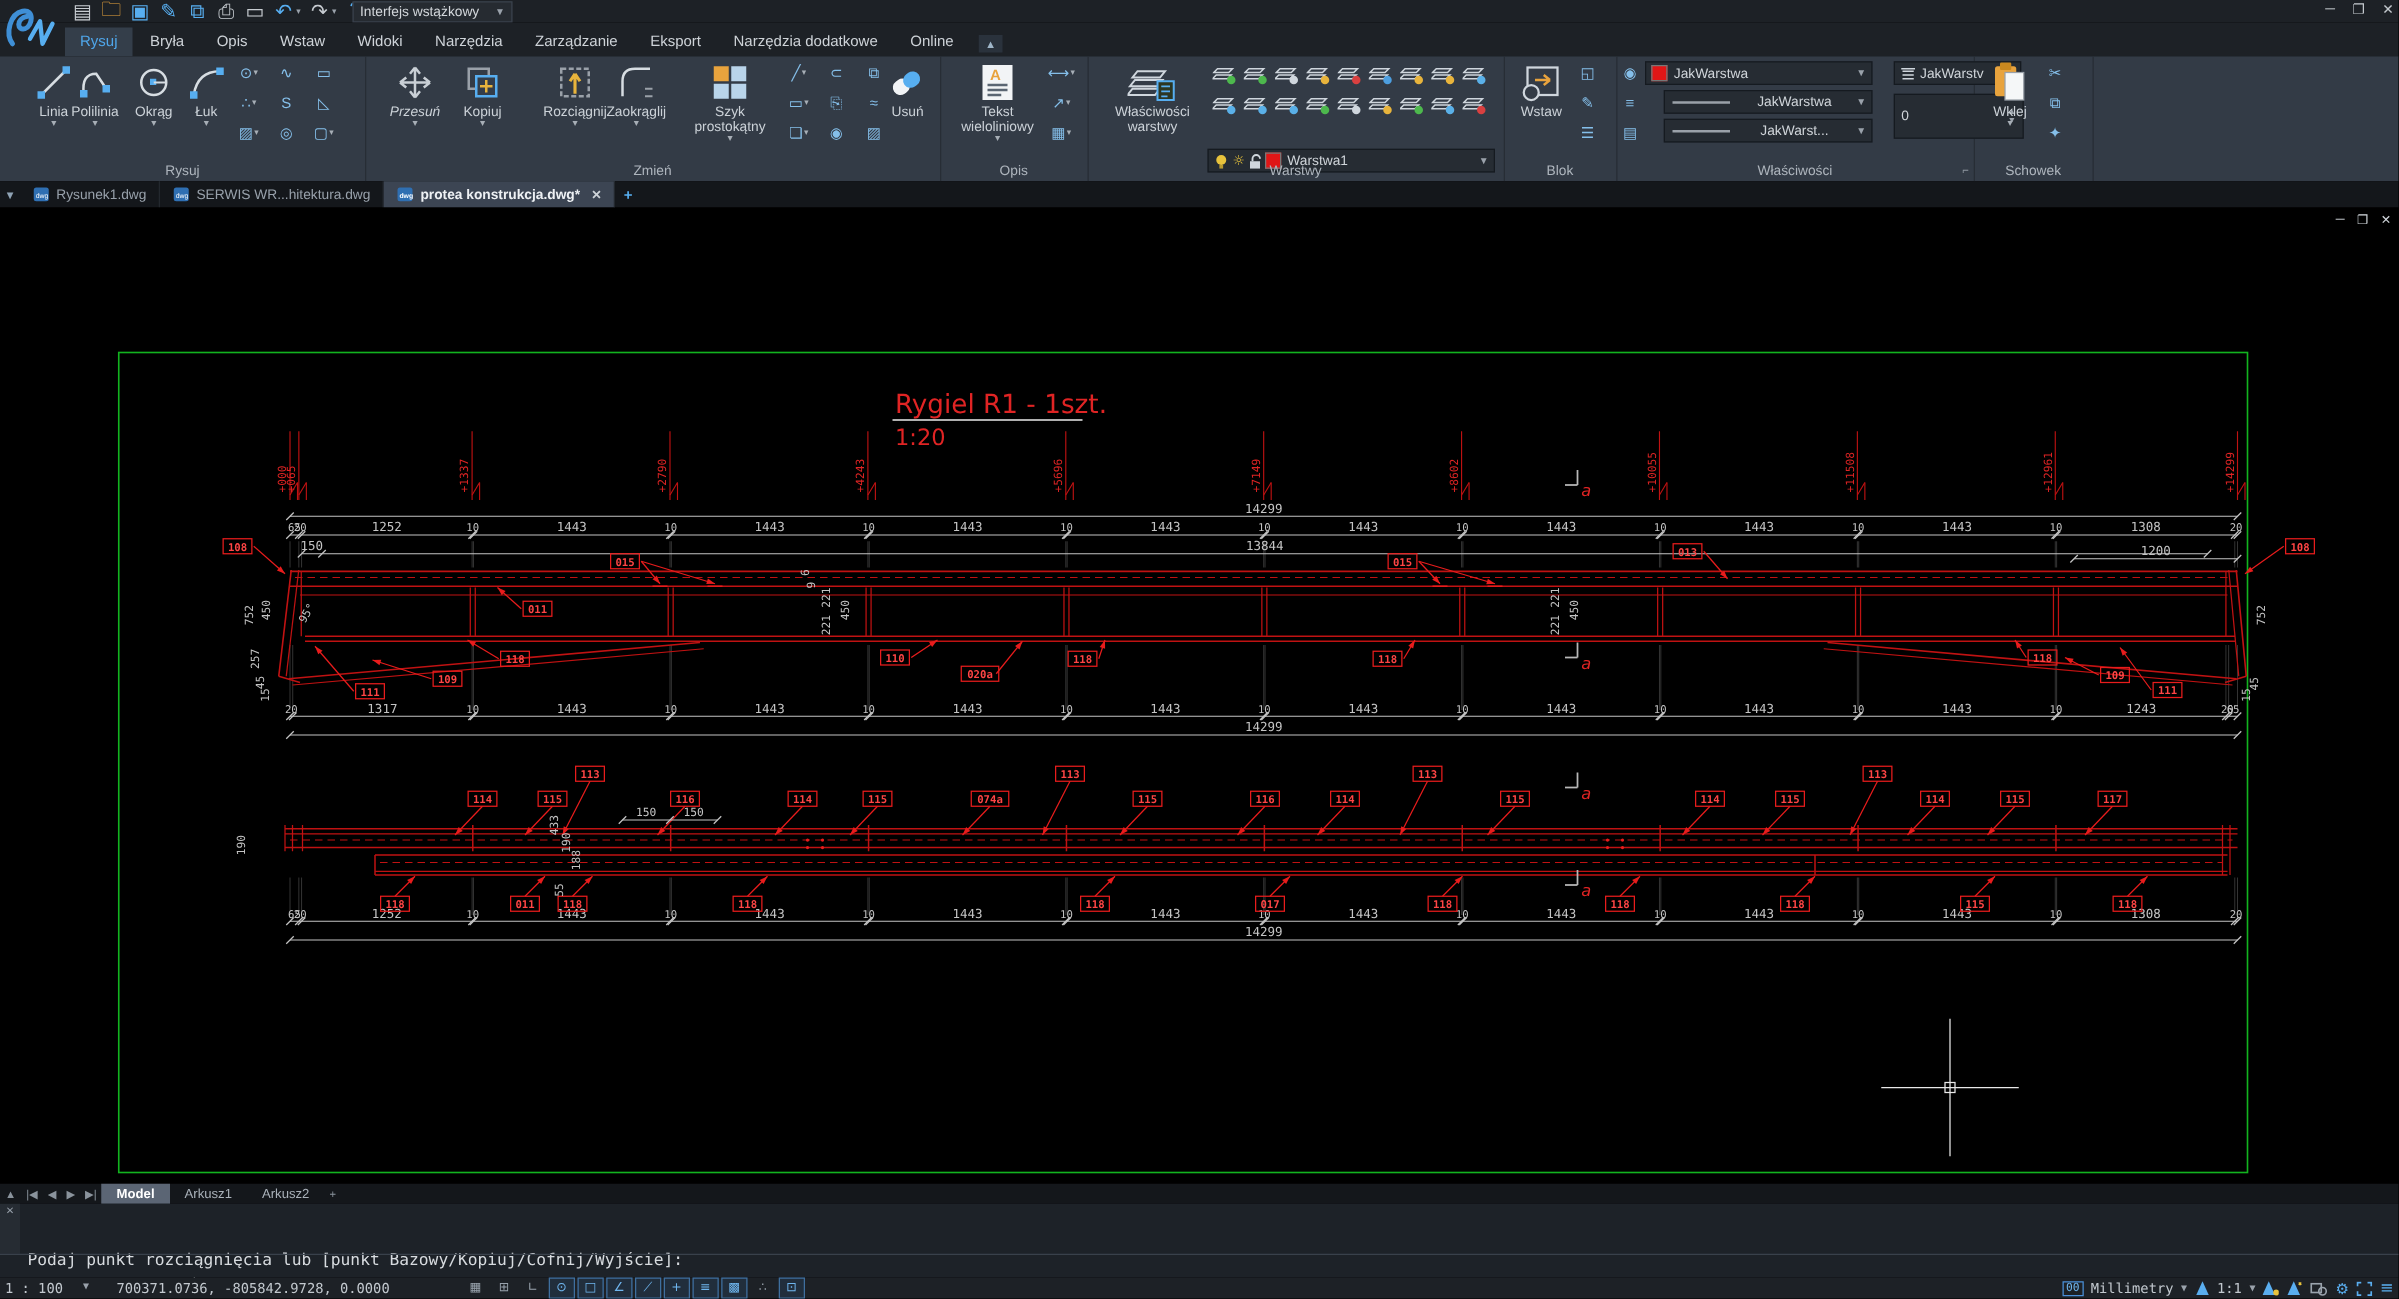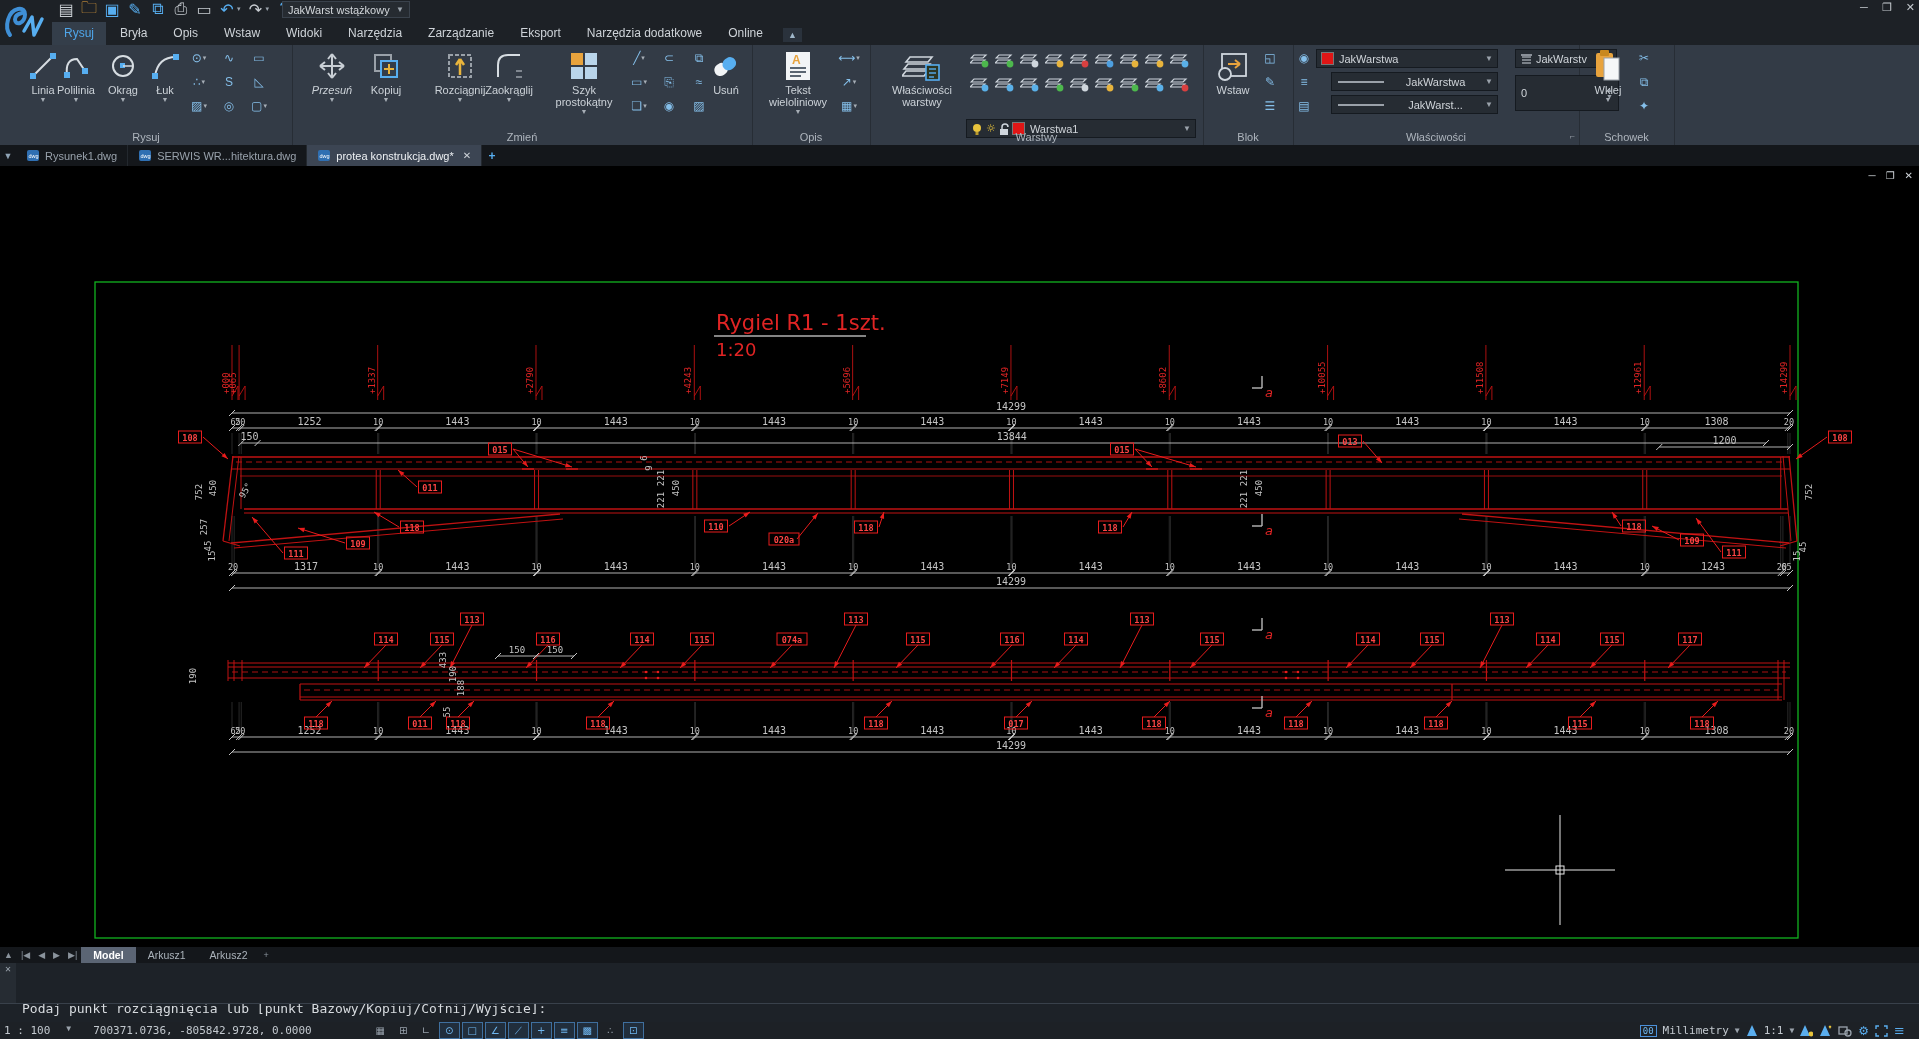--- a/index.html
+++ b/index.html
@@ -37,21 +37,21 @@
   .combo .car{margin-left:auto;font-size:8px;color:#9aa2ab;padding-left:4px;}
   .swatch{width:11px;height:11px;background:#e01616;border:1px solid #777;margin-right:5px;flex:none;}
   .lwline{width:46px;height:2px;background:#9aa1a9;margin:0 6px 0 2px;flex:none;}
   .spin{position:absolute;background:#262c33;border:1px solid #151a20;color:#d0d5da;font-size:11px;
         display:flex;align-items:center;padding:0 5px;}
   .spin .arrows{margin-left:auto;display:flex;flex-direction:column;font-size:7px;color:#9aa2ab;line-height:7px;}
   
   .doctabs{left:0;top:145px;width:1919px;height:21px;background:#14171b;display:flex;align-items:stretch;}
   .dtab{display:flex;align-items:center;gap:5px;padding:0 10px;font-size:11px;color:#98a1ab;
         border-right:1px solid #23282e;}
-  .dtab.active{background:#3c4553;color:#eef1f4;font-weight:normal;}
+  .dtab.active{background:#3c4553;color:#eef1f4;font-weight:bold;}
   .dtab .dx{color:#cfd4d9;font-size:10px;margin-left:4px;}
   .dwgicon{width:14px;height:13px;flex:none;}
   .dtab-menu{width:16px;display:flex;align-items:center;justify-content:center;color:#8fa3b5;font-size:9px;}
   .dtab-new{width:20px;display:flex;align-items:center;justify-content:center;color:#57aef0;font-size:12px;font-weight:bold;}
   
   .canvas-wrap{left:0;top:166px;width:1919px;height:781px;background:#000;}
   .dwin-ctrl{position:absolute;top:4px;right:6px;color:#cfd4d9;font-size:10px;display:flex;gap:10px;z-index:4;}
   
   .layoutrow{left:0;top:947px;width:1919px;height:16px;background:#14171b;display:flex;align-items:center;font-size:10.5px;}
   .lnav{color:#8a939c;font-size:9px;padding:0 4px;}
@@ -67,21 +67,21 @@
   .cmd-prompt{position:absolute;left:22px;top:44px;white-space:pre;}
   .caret{display:inline-block;width:1px;height:13px;background:#e8ecef;vertical-align:-2px;}
   
   .status{left:0;top:1022px;width:1919px;height:17px;background:#1d2126;color:#c2c8ce;
           font-family:"DejaVu Sans Mono",monospace;font-size:11px;display:flex;align-items:center;}
   .st-left{display:flex;align-items:flex-start;gap:16px;padding-left:4px;white-space:nowrap;}
   .st-icons{display:flex;gap:2px;margin-left:58px;}
   .sticon{width:19px;height:15px;display:flex;align-items:center;justify-content:center;font-size:10px;
           color:#98a2ac;border:1px solid transparent;font-family:"DejaVu Sans",sans-serif;}
   .sticon.on{color:#6fb6ef;border-color:#3f6f9e;background:rgba(64,130,200,.14);}
-  .st-right{margin-left:auto;display:flex;align-items:center;gap:6px;padding-right:14px;white-space:nowrap;}
+  .st-right{margin-left:auto;display:flex;align-items:center;gap:6px;padding-right:4px;white-space:nowrap;}
   .st-car{font-size:8px;color:#9aa2ab;}
   .unit00{border:1px solid #4a90d9;color:#6fb6ef;font-size:9px;padding:0 2px;}
   .blueglyph{color:#5aaeef;font-family:"DejaVu Sans",sans-serif;}
 </style>
 </head>
 <body>
 
 <div id="app">
 
   <div class="abs titlebar"></div>
@@ -99,21 +99,21 @@
       <span class="qicon" style="color: rgb(87, 174, 240);">⧉</span>
       <span class="qicon" style="color: rgb(199, 204, 209);">⎙</span>
       <span class="qicon" style="color: rgb(199, 204, 209);">▭</span>
       <span class="qicon" style="color: rgb(87, 174, 240);">↶</span>
       <span style="font-size: 7px; color: rgb(154, 162, 171); margin-left: -5px;">▾</span>
       <span class="qicon" style="color: rgb(199, 204, 209);">↷</span>
       <span style="font-size: 7px; color: rgb(154, 162, 171); margin-left: -5px;">▾</span>
       <span class="qicon" style="color: rgb(87, 174, 240);">?</span>
     </div>
   <div class="abs wscombo">
-    <span>JakWarst wstążkowy</span>
+    <span>Interfejs wstążkowy</span>
     <span class="car">▼</span>
   </div>
   <div class="abs winbtns">
     <span>─</span>
     <span>❐</span>
     <span>✕</span>
   </div>
 
   <div class="abs tabrow" id="tabrow">
     <div style="width:50px"></div>

